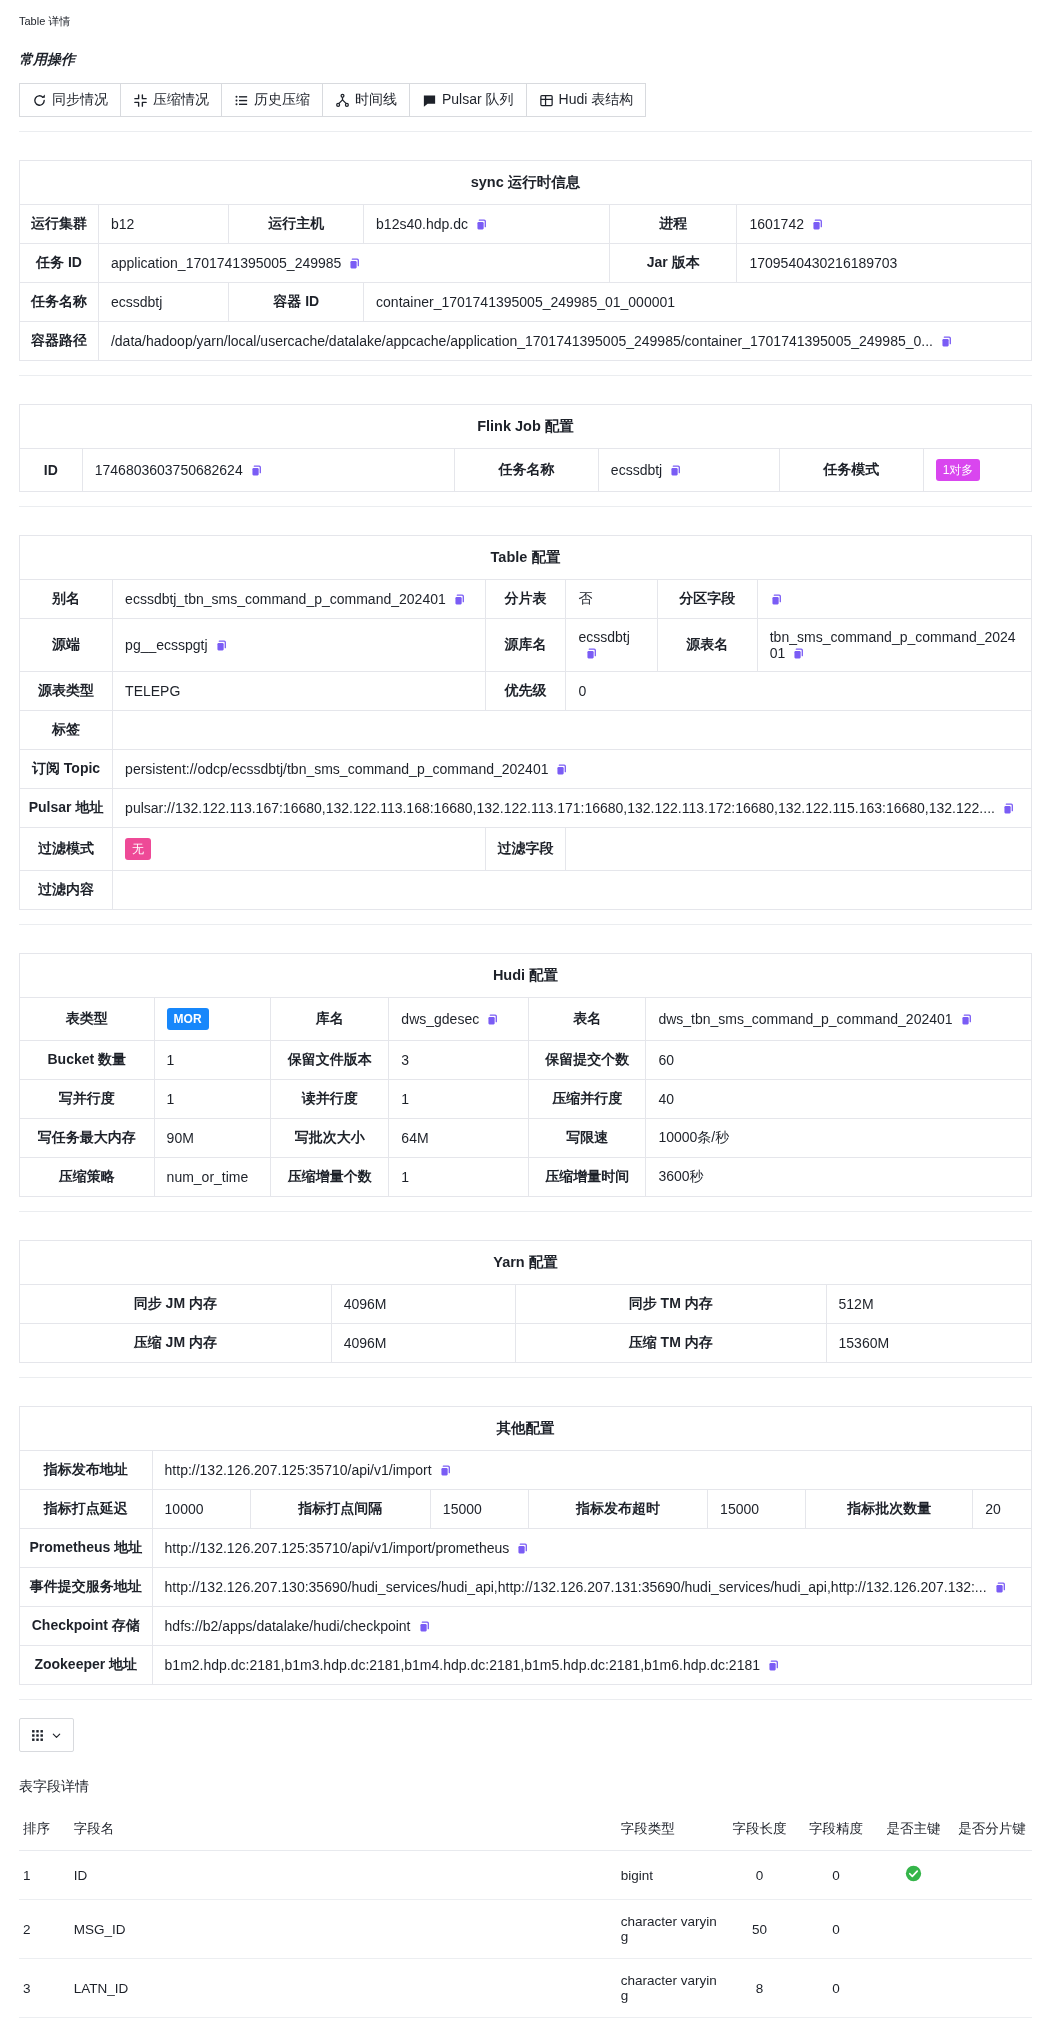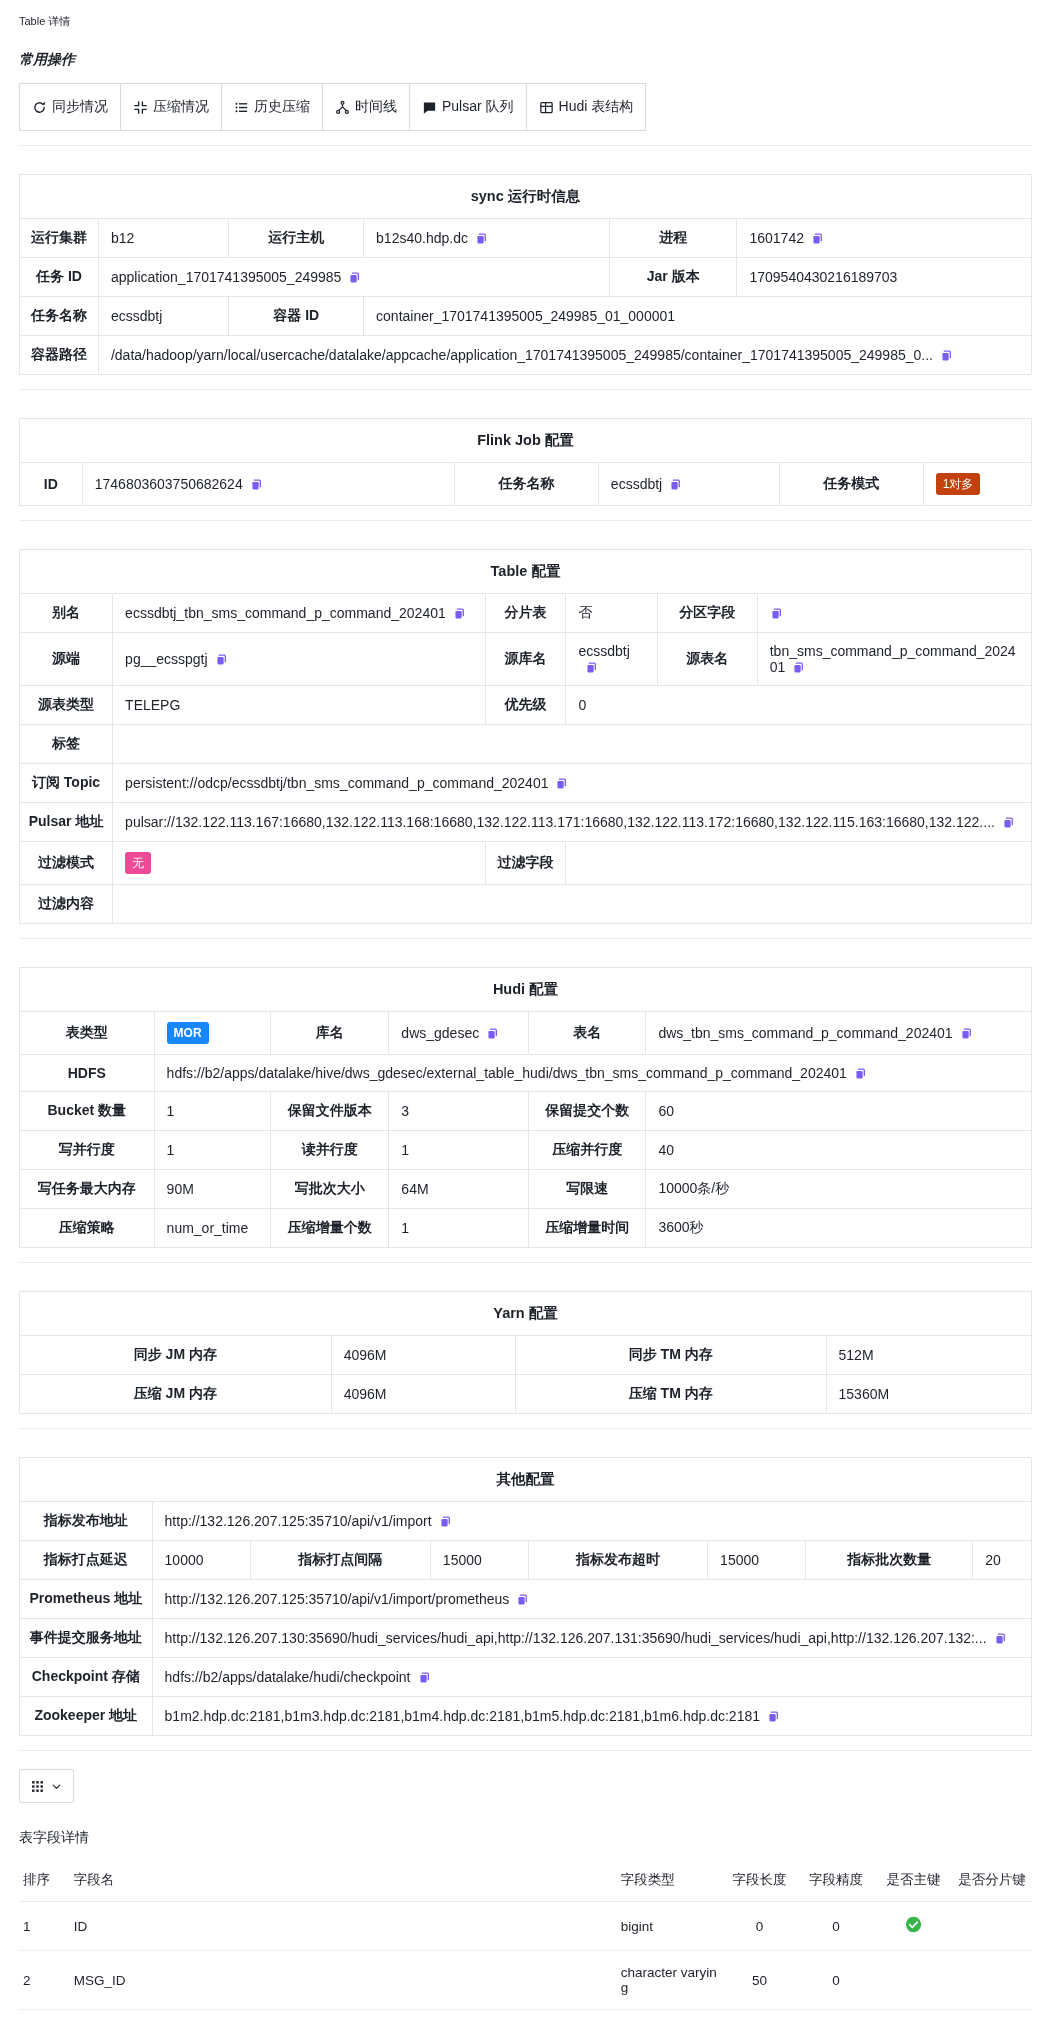--- a/index.html
+++ b/index.html
@@ -1,32 +1,32 @@
 <!DOCTYPE html>
 <html><head>
 <meta charset="utf-8">
 <style>
   html,body{margin:0;padding:0;background:#fff;}
   body{width:1051px;height:2025px;overflow:hidden;font-family:"Liberation Sans","DejaVu Sans",sans-serif;color:#1d2129;}
   .page{padding:10px 19px 0 19px;}
   .page-title{font-size:11px;font-weight:400;margin:4px 0 0 0;}
   .ops-heading{font-size:14px;font-weight:700;margin:22px 0 14px 0;font-style:italic;}
   .btn-row{display:flex;}
-  .btn{display:inline-flex;align-items:center;height:48px;padding:0 12px;border:1px solid #d8dade;background:#fff;font-size:14px;color:#1d2129;margin-right:-1px;cursor:pointer;white-space:nowrap;}
+  .btn{display:inline-flex;align-items:center;height:34px;padding:0 12px;border:1px solid #d8dade;background:#fff;font-size:14px;color:#1d2129;margin-right:-1px;cursor:pointer;white-space:nowrap;}
   .btn .ic{display:inline-flex;margin-right:5px;}
   .divider{border-top:1px solid #ebedf0;margin:14px 0;}
   table.card{width:100%;border-collapse:collapse;table-layout:fixed;margin-top:28px;}
   .card th,.card td{border:1px solid #e5e6eb;font-size:14px;padding:10px 12px;vertical-align:middle;}
   .card .ct{font-weight:700;text-align:center;font-size:14.5px;padding:12px;}
   .card .lt{font-weight:700;text-align:center;padding:10px 6px;}
   .card .vd{text-align:left;font-weight:400;word-break:break-all;}
   .card .long{white-space:nowrap;overflow:hidden;word-break:normal;}
   .copy{display:inline-flex;vertical-align:-2px;margin-left:7px;cursor:pointer;}
   .badge{display:inline-block;font-size:12px;line-height:1;padding:5px 7px;border-radius:3px;color:#fff;}
-  .badge-mode{background:#c2410c;}
+  .badge-mode{background:#d946ef;}
   .badge-none{background:#ee4a97;}
   .badge-mor{background:#1787fb;font-weight:700;}
   .grid-btn{display:inline-flex;align-items:center;gap:7px;height:34px;padding:0 11px;border:1px solid #d8dade;border-radius:2px;background:#fff;cursor:pointer;margin-top:4px;}
   .fields-heading{font-size:14px;margin:26px 0 0 0;font-weight:400;}
   table.fields{width:100%;border-collapse:collapse;table-layout:fixed;margin-top:12px;}
   .fields th{font-size:13.5px;font-weight:400;color:#1d2129;text-align:left;padding:12px 4px;border-bottom:1px solid #e8eaee;}
   .fields td{font-size:13.5px;padding:14px 4px;border-bottom:1px solid #eceef1;word-break:break-all;vertical-align:middle;}
   .fields th.c,.fields td.c{text-align:center;}
   svg{display:block;}
 </style>
@@ -328,29 +328,20 @@
             </span></td>
       <th class="lt">表名</th>
       <td class="vd"><span>dws_tbn_sms_command_p_command_202401</span><span class="copy">
               <svg width="13" height="13" viewBox="0 0 24 24">
                 <path d="M8 4h9a2 2 0 0 1 2 2v10" fill="none" stroke="#7a5cf5" stroke-width="2.4" stroke-linecap="round"></path>
                 <rect x="4.5" y="7.5" width="11.5" height="13.5" rx="2" fill="#7a5cf5"></rect>
               </svg>
             </span></td>
     </tr>
     <tr>
-      <th class="lt">HDFS</th>
-      <td class="vd long" colspan="5"><span>hdfs://b2/apps/datalake/hive/dws_gdesec/external_table_hudi/dws_tbn_sms_command_p_command_202401</span><span class="copy">
-              <svg width="13" height="13" viewBox="0 0 24 24">
-                <path d="M8 4h9a2 2 0 0 1 2 2v10" fill="none" stroke="#7a5cf5" stroke-width="2.4" stroke-linecap="round"></path>
-                <rect x="4.5" y="7.5" width="11.5" height="13.5" rx="2" fill="#7a5cf5"></rect>
-              </svg>
-            </span></td>
-    </tr>
-    <tr>
       <th class="lt">Bucket 数量</th>
       <td class="vd">1</td>
       <th class="lt">保留文件版本</th>
       <td class="vd">3</td>
       <th class="lt">保留提交个数</th>
       <td class="vd">60</td>
     </tr>
     <tr>
       <th class="lt">写并行度</th>
       <td class="vd">1</td>

